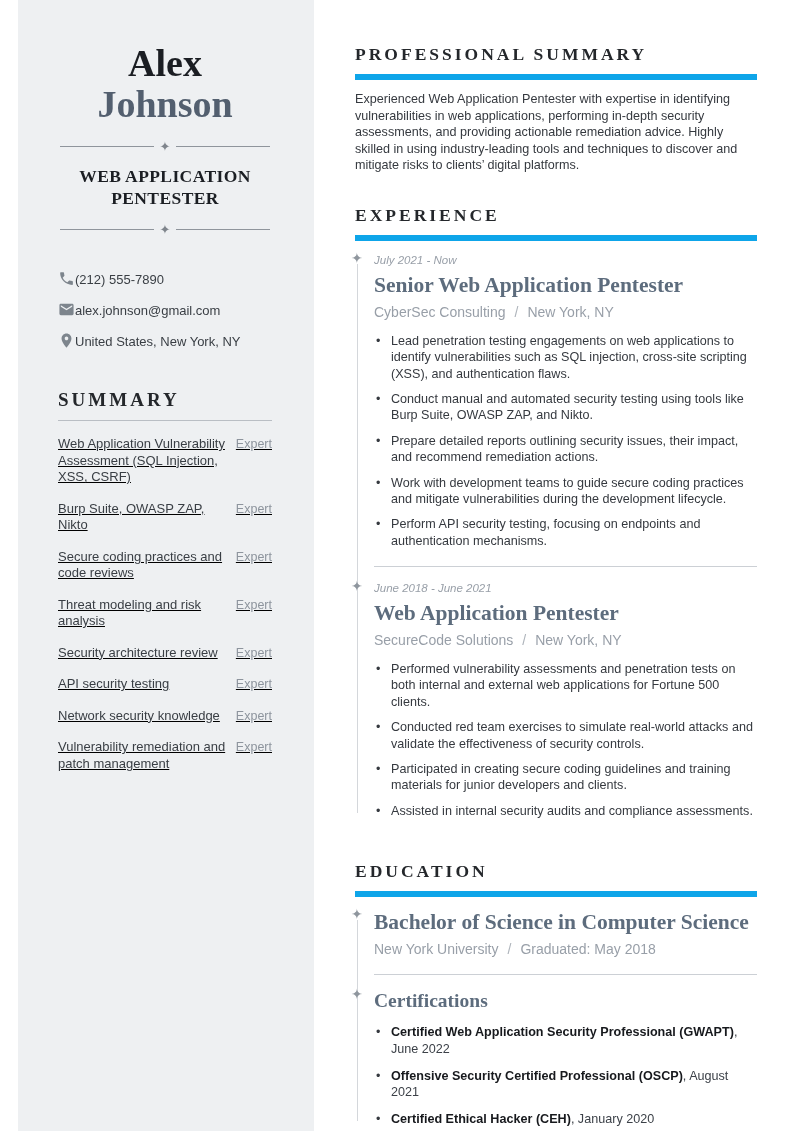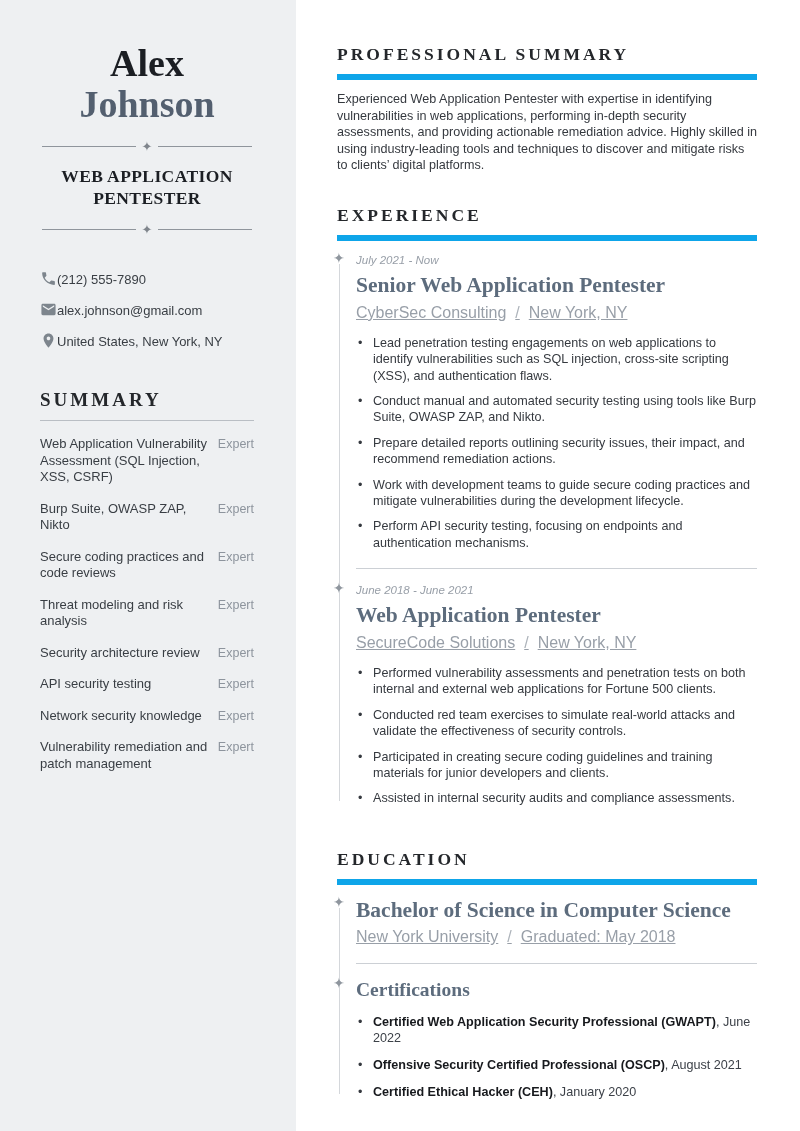--- a/index.html
+++ b/index.html
@@ -15,20 +15,21 @@
     display: flex;
   }
 
   
   .sidebar {
     width: 296px;
     min-width: 296px;
     height: 100%;
     background: #eef0f2;
     padding: 40px 42px 0 40px;
+    margin-left: 18px;
   }
   .name-block { text-align: center; margin-top: 4px; }
   .name-first {
     font-family: "Liberation Serif", "DejaVu Serif", serif;
     font-weight: bold;
     font-size: 38px;
     line-height: 1.05;
     color: #1b1e23;
   }
   .name-last {
@@ -69,21 +70,21 @@
   .side-heading {
     font-family: "Liberation Serif", "DejaVu Serif", serif;
     font-weight: 600;
     font-size: 19px;
     letter-spacing: 3px;
     color: #24272b;
     margin-top: 40px;
     padding-bottom: 9px;
     border-bottom: 1px solid #b9bec4;
   }
-  .skills { margin-top: 15px; }
+  .skills { margin-top: 15px; text-decoration: underline; }
   .skill-row {
     display: flex;
     justify-content: space-between;
     align-items: flex-start;
     margin-bottom: 15px;
   }
   .skill-name {
     font-size: 13px;
     line-height: 1.27;
     color: #393e44;
@@ -139,21 +140,21 @@
     line-height: 1;
   }
   .entry-date { font-size: 11.5px; color: #989fa8; margin-bottom: 7px; font-style: italic; }
   .entry-title {
     font-family: "Liberation Serif", "DejaVu Serif", serif;
     font-weight: bold;
     font-size: 21.5px;
     line-height: 1.15;
     color: #5d6c7d;
   }
-  .entry-meta { margin-top: 6px; font-size: 16px; color: #989fa8; text-decoration: underline; }
+  .entry-meta { margin-top: 6px; font-size: 14px; color: #989fa8; }
   .entry-meta .sep { margin: 0 9px; color: #aeb4bb; }
   .bullets { list-style: none; margin-top: 13px; }
   .bullets li {
     position: relative;
     padding-left: 17px;
     font-size: 12.6px;
     line-height: 16.4px;
     color: #35393f;
     margin-bottom: 9px;
     max-width: 402px;

